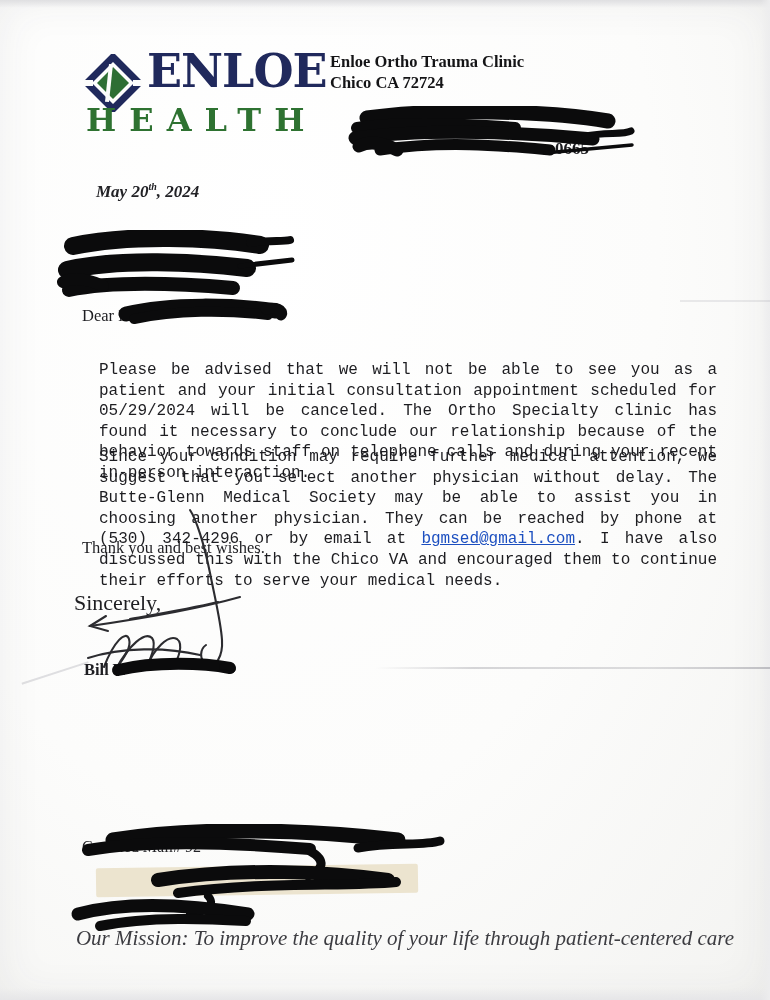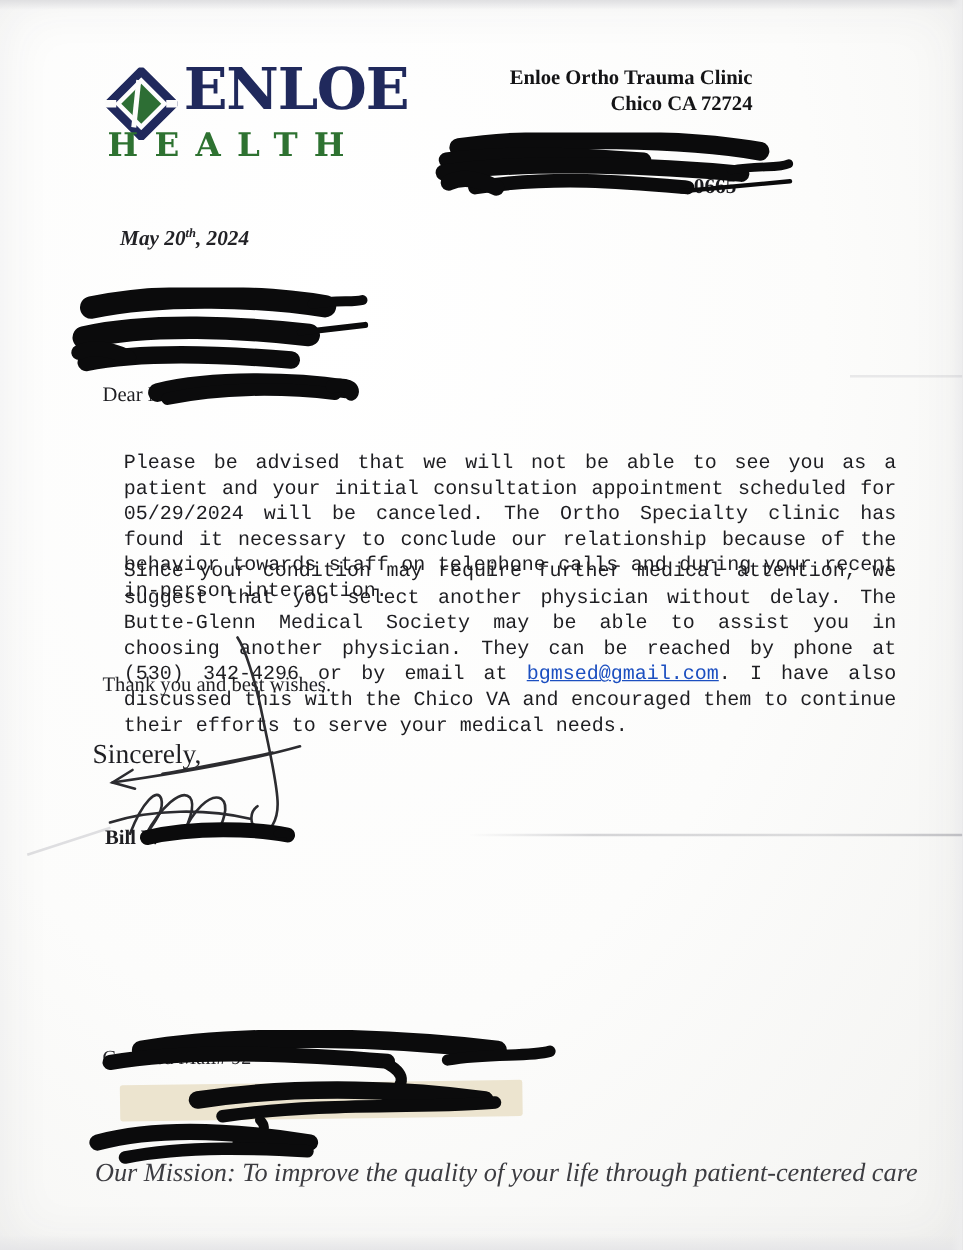--- a/index.html
+++ b/index.html
@@ -15,24 +15,24 @@
   .crease1{position:absolute;top:667px;left:375px;width:395px;height:2px;
     background:linear-gradient(to right,rgba(110,110,120,0),rgba(110,110,120,.28) 25%,rgba(110,110,120,.22) 70%,rgba(130,130,140,.45));}
   .crease2{position:absolute;top:672px;left:20px;width:70px;height:1.5px;transform:rotate(-18deg);background:rgba(120,120,130,.22);}
   .crease3{position:absolute;top:300px;left:680px;width:90px;height:1.5px;background:rgba(130,130,140,.15);}
 
   
   .logo-icon{position:absolute;left:84px;top:54px;width:58px;height:58px;}
   .logo-word{position:absolute;left:147px;top:48px;font-family:"DejaVu Serif",serif;font-weight:900;
     font-size:46px;letter-spacing:-1px;color:#20295c;line-height:1;}
   .logo-sub{position:absolute;left:86px;top:104px;font-family:"DejaVu Serif",serif;font-weight:700;
-    font-size:26px;letter-spacing:13px;color:#2e7231;line-height:1;}
+    font-size:32px;letter-spacing:13px;color:#2e7231;line-height:1;}
 
   
-  .clinic{position:absolute;left:330px;top:51px;width:272px;text-align:right;
+  .clinic{position:absolute;left:330px;top:51px;width:272px;text-align:left;
     font-weight:bold;font-size:16.5px;line-height:21px;color:#141416;}
 
   .redaction-svg{position:absolute;pointer-events:none;}
   .scr{stroke:#0b0b0c;stroke-linecap:round;fill:none;}
 
   .date{position:absolute;left:96px;top:181px;font-style:italic;font-weight:bold;font-size:17px;color:#222226;}
   .date sup{font-size:10px;}
 
   .salutation{position:absolute;left:82px;top:306px;font-size:16.5px;}
 

